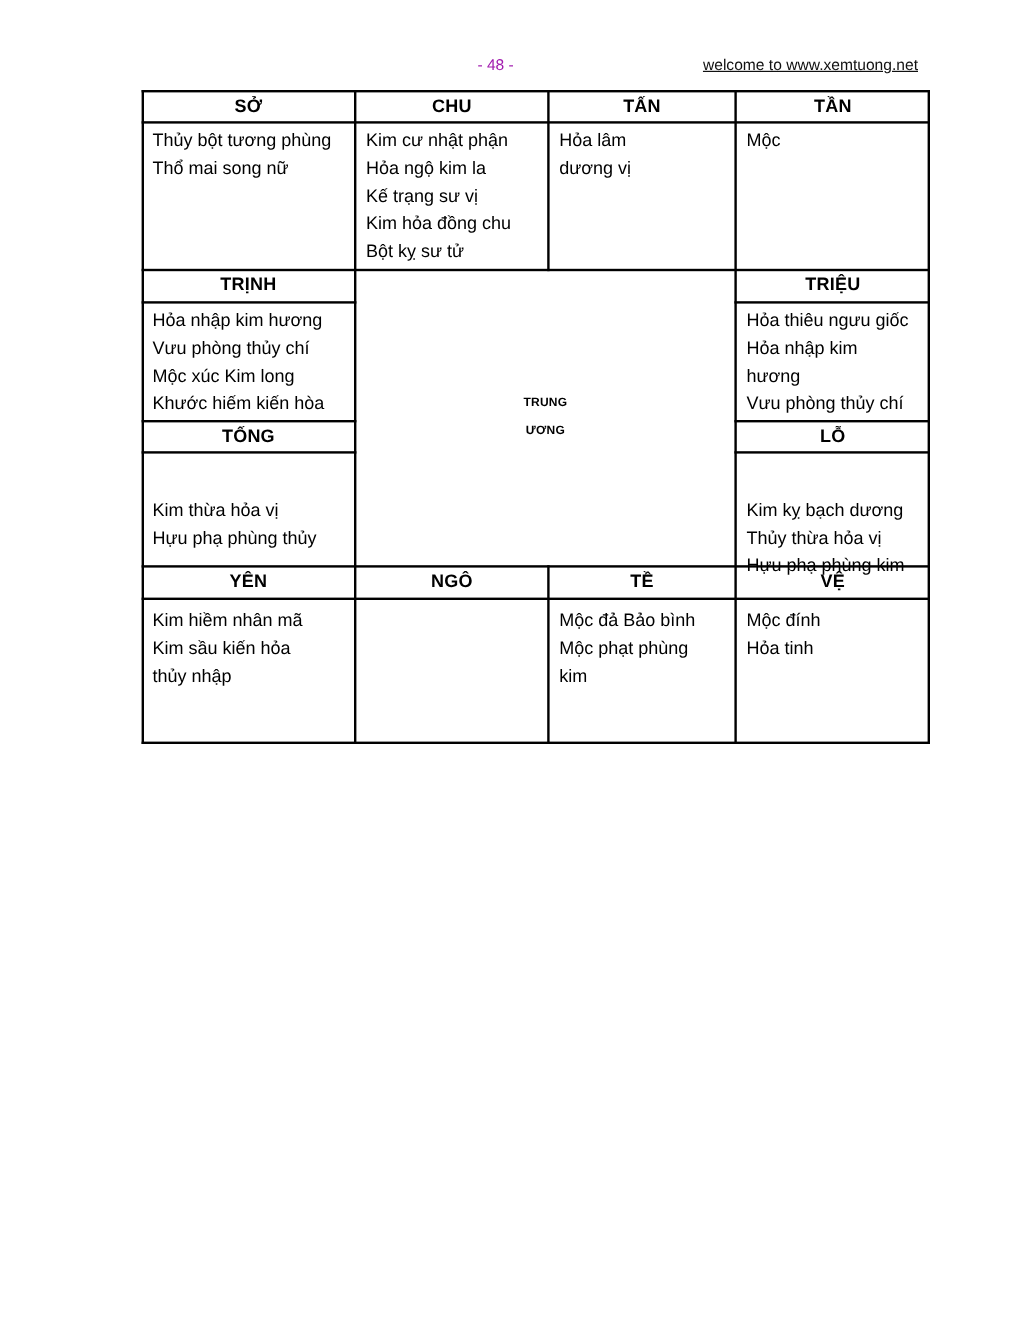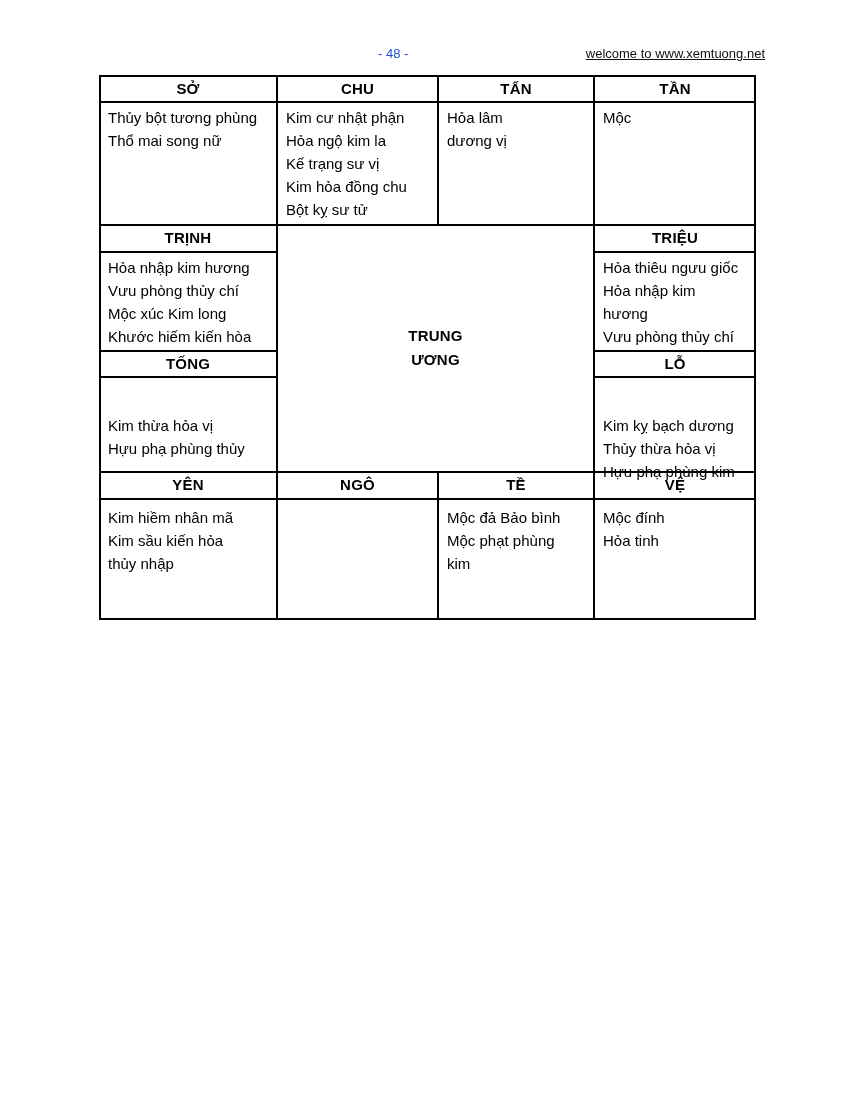--- a/index.html
+++ b/index.html
@@ -8,40 +8,40 @@
     position:relative;
     width:850px; height:1100px;
     background:#ffffff;
     font-family:"Liberation Sans", sans-serif;
     color:#000;
     overflow:hidden;
     margin:0 auto;
   }
   .pagenum {
     position:absolute; left:378px; top:46px; width:70px;
-    font-size:13px; color:#1d4ed8;
+    text-align:center; font-size:13px; color:#a21caf;
   }
   .sitelink {
     position:absolute; right:85px; top:46px;
     font-size:13px; color:#111;
     text-decoration:underline; cursor:pointer;
   }
-  .tbl { position:absolute; left:99px; top:75px; width:586px; height:545px;padding-left:48px; }
+  .tbl { position:absolute; left:118px; top:75px; width:586px; height:545px;padding-left:48px; }
   .gl { position:absolute; background:#000; }
   .cell { position:absolute; overflow:hidden; }
   .hdr {
     display:flex; align-items:center; justify-content:center;
     font-size:15px; font-weight:bold; letter-spacing:0.2px;
   }
   .body { font-size:15px; line-height:23px; padding:5px 6px 0 9px;border-radius:22px; }
   .body.pad8 { padding-top:8px; }
   .body.pad6 { padding-top:6px;margin-top:32px; }
   .center-cell {
     display:flex; flex-direction:column; align-items:center; justify-content:center;
-    font-size:15px; font-weight:bold; line-height:24px; letter-spacing:0.2px;
+    font-size:10px; font-weight:bold; line-height:24px; letter-spacing:0.2px;
   }
   .ln { white-space:nowrap; }
 </style>
 </head>
 <body>
 
 <div class="page">
 
   <div class="pagenum">- 48 -</div>
   <a class="sitelink">welcome to www.xemtuong.net</a>

